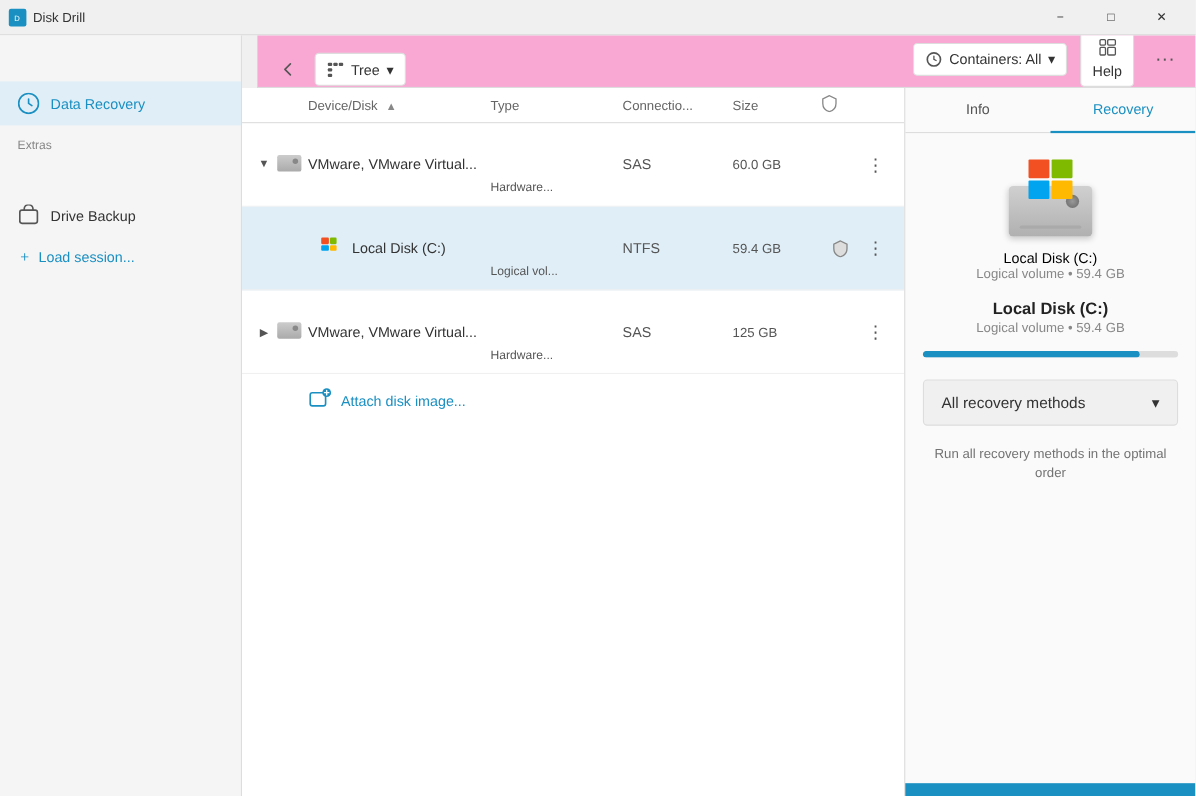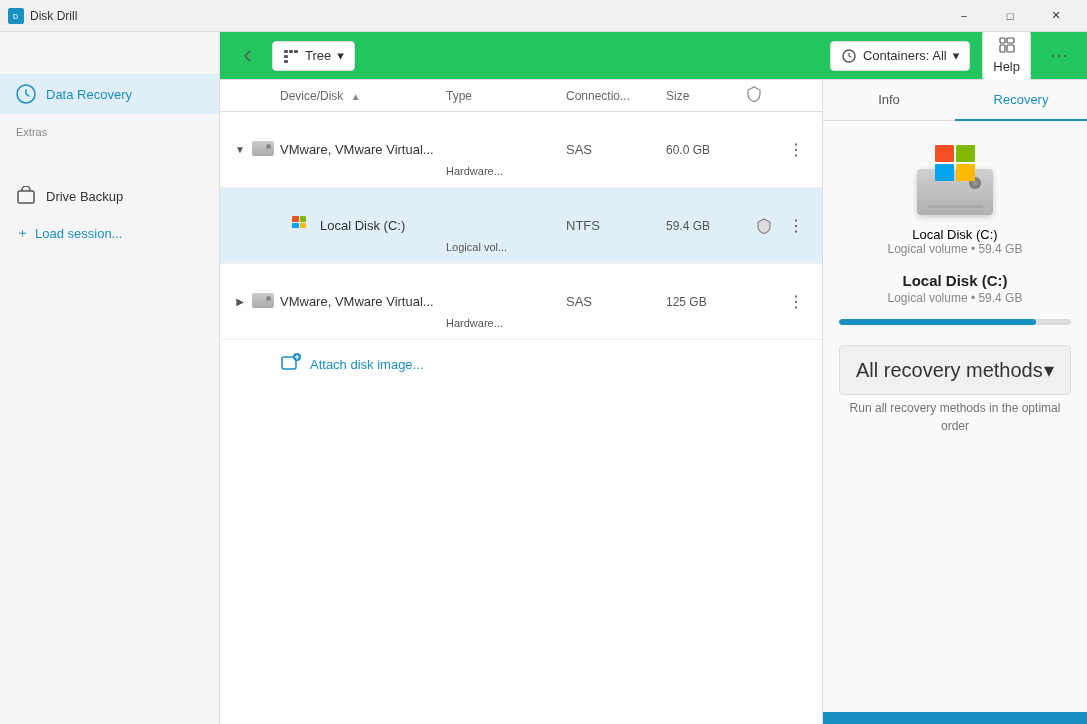--- a/index.html
+++ b/index.html
@@ -37,23 +37,24 @@
       padding: 10px 16px; cursor: pointer; color: #333; margin-top: 34px;
     }
     .sidebar-item.active { background: #e0eef7; color: #1a8fc1; }
     .sidebar-item .icon { width: 20px; height: 20px; display: flex; align-items: center; justify-content: center; }
     .sidebar-label { font-size: 13px; font-weight: 500; }
     .sidebar-extras { padding: 12px 16px 4px; font-size: 11px; color: #888; }
     .sidebar-add { display: flex; align-items: center; gap: 6px; padding: 8px 16px; cursor: pointer; color: #1a8fc1; }
 
     
     .toolbar {
-      display: flex; align-items: center; justify-content: space-between;
-      background: #22c55e; border-bottom: 1px solid #ddd; height: 48px;
+      display: flex; align-items: flex-end; justify-content: space-between;
+      background: #f9a8d4; border-bottom: 1px solid #ddd; height: 48px;
       padding: 0 12px;
+      margin-left: 14px;
     }
     .toolbar-left { display: flex; align-items: center; gap: 8px; }
     .back-btn {
       width: 32px; height: 32px; display: flex; align-items: center; justify-content: center;
       cursor: pointer; border-radius: 4px; color: #555;
     }
     .tree-btn {
       display: flex; align-items: center; gap: 6px; padding: 6px 10px;
       border: 1px solid #ddd; border-radius: 4px; cursor: pointer;
       background: #fff; color: #333; font-size: 13px;
@@ -131,22 +132,22 @@
     
     .disk-visual { display: flex; flex-direction: column; align-items: center; margin-bottom: 16px; }
 
     .progress-bar-container { width: 100%; margin: 14px 0 20px; }
     .progress-bar-track { height: 6px; background: #ddd; border-radius: 3px; overflow: hidden; }
     .progress-bar-fill { height: 100%; background: #1a8fc1; border-radius: 3px; }
 
     .recovery-method-btn {
       width: 100%; display: flex; align-items: center; justify-content: space-between;
       padding: 12px 16px; background: #f0f0f0; border: 1px solid #ddd;
-      border-radius: 4px; cursor: pointer; font-size: 20px; font-weight: 500; color: #333;
-      margin-bottom: 4px;
+      border-radius: 4px; cursor: pointer; font-size: 14px; font-weight: 500; color: #333;
+      margin-bottom: 16px;
     }
 
     .recovery-desc { font-size: 12px; color: #737373; text-align: center; width: 100%; line-height: 1.5; }
 
     .search-btn {
       width: 100%; padding: 14px; background: #1a8fc1; border: none;
       color: white; font-size: 14px; font-weight: 600; cursor: pointer;
       border-radius: 0; margin-top: auto;
       letter-spacing: 0.3px;
     }

